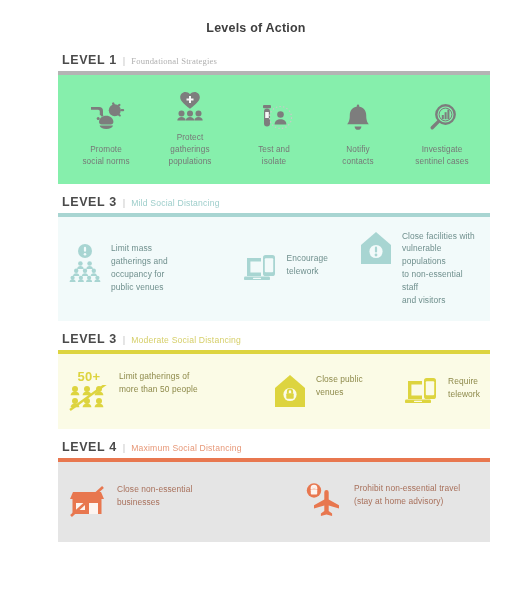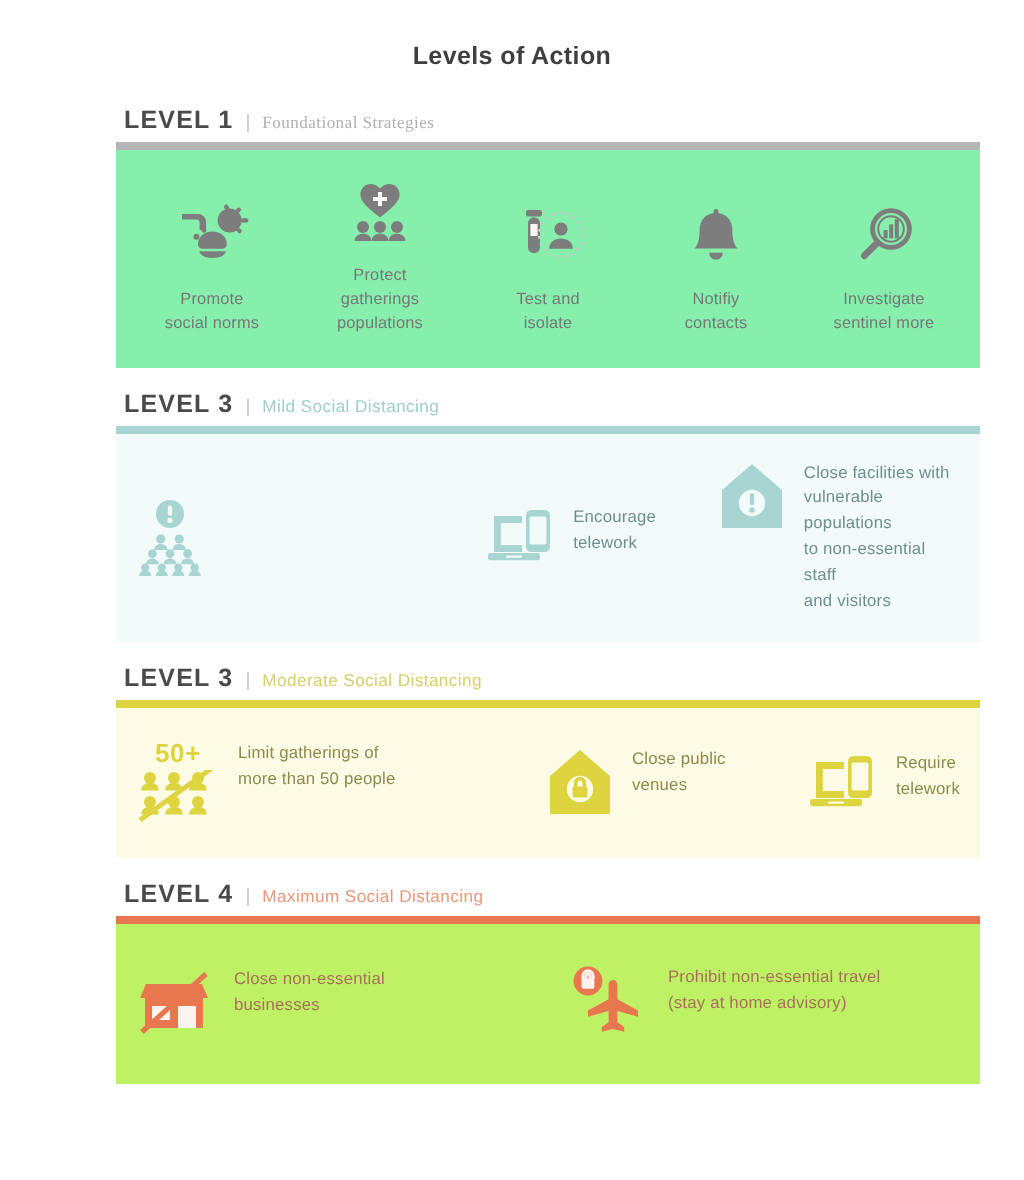--- a/index.html
+++ b/index.html
@@ -130,21 +130,21 @@
   .l2 .level-panel { background: #f2fafa; }
   .l2 .level-desc { color: #9ececb; }
   .l2 .item-label { color: #6f8f8d; }
 
   .l3 .level-bar { background: #ddd43f; }
   .l3 .level-panel { background: #fbfbe6; }
   .l3 .level-desc { color: #d6cf6a; }
   .l3 .item-label { color: #8e8a4b; }
 
   .l4 .level-bar { background: #e8774f; }
-  .l4 .level-panel { background: #bef264; }
+  .l4 .level-panel { background: #e5e5e5; gap: 20px; }
   .l4 .level-desc { color: #e79878; }
   .l4 .item-label { color: #a8705b; }
 
   
   .l2 .i0 { width: 185px; }
   .l2 .i1 { width: 125px; }
   .l2 .i2 { flex: 1 1 auto; }
 
   .l3 .i0 { width: 205px; }
   .l3 .i1 { width: 130px; }
@@ -268,21 +268,21 @@
                 <line x1="16.6" y1="20.4" x2="10.2" y2="26.8" stroke-width="3.4" stroke-linecap="round"></line>
               </g>
               <g fill="#7d7d7d">
                 <rect x="19.8" y="14" width="2" height="4.2"></rect>
                 <rect x="22.6" y="11.2" width="2" height="7"></rect>
                 <rect x="25.4" y="8.6" width="2" height="9.6"></rect>
               </g>
             </svg>
           </span>
           <span class="item-label" style="white-space:pre-line">Investigate
-sentinel more</span>
+sentinel cases</span>
         </div>
 
       </div>
     </section>
 
     <section class="level-block l2 row">
       <div class="level-head">
         <span class="level-name">LEVEL 3</span>
         <span class="level-sep">|</span>
         <span class="level-desc">Mild Social Distancing</span>
@@ -311,20 +311,24 @@
                   <circle cx="12.9" cy="35.8" r="2.1"></circle>
                 <circle cx="21.1" cy="35.8" r="2.1"></circle>
                   <circle cx="29.4" cy="35.8" r="2.1"></circle>
                 <path d="M1.6 40 c0 -1.7 1.3 -2.7 3 -2.7 c1.7 0 3 1 3 2.7z"></path>
                 <path d="M9.9 40 c0 -1.7 1.3 -2.7 3 -2.7 c1.7 0 3 1 3 2.7z"></path>
                 <path d="M18.1 40 c0 -1.7 1.3 -2.7 3 -2.7 c1.7 0 3 1 3 2.7z"></path>
                 <path d="M26.4 40 c0 -1.7 1.3 -2.7 3 -2.7 c1.7 0 3 1 3 2.7z"></path>
               </g>
             </svg>
           </span>
+          <span class="item-label" style="white-space:pre-line">Limit mass
+gatherings and
+occupancy for
+public venues</span>
         </div>
 
         <div class="item i1">
           <span class="item-icon icon-box">
             <svg width="36" height="32" viewBox="0 0 36 32">
               <g fill="#a8d5d2">
                 <path d="M5 6 h14 v3.5 H8.4 v11 H19 v3.5 H5z"></path>
                 <rect x="2" y="24.5" width="26" height="3.6" rx="1.2"></rect>
                 <rect x="11" y="25.8" width="8" height="1.1" rx=".5" fill="#f2fafa"></rect>
                 <rect x="21" y="3" width="12" height="21" rx="2.6"></rect>

